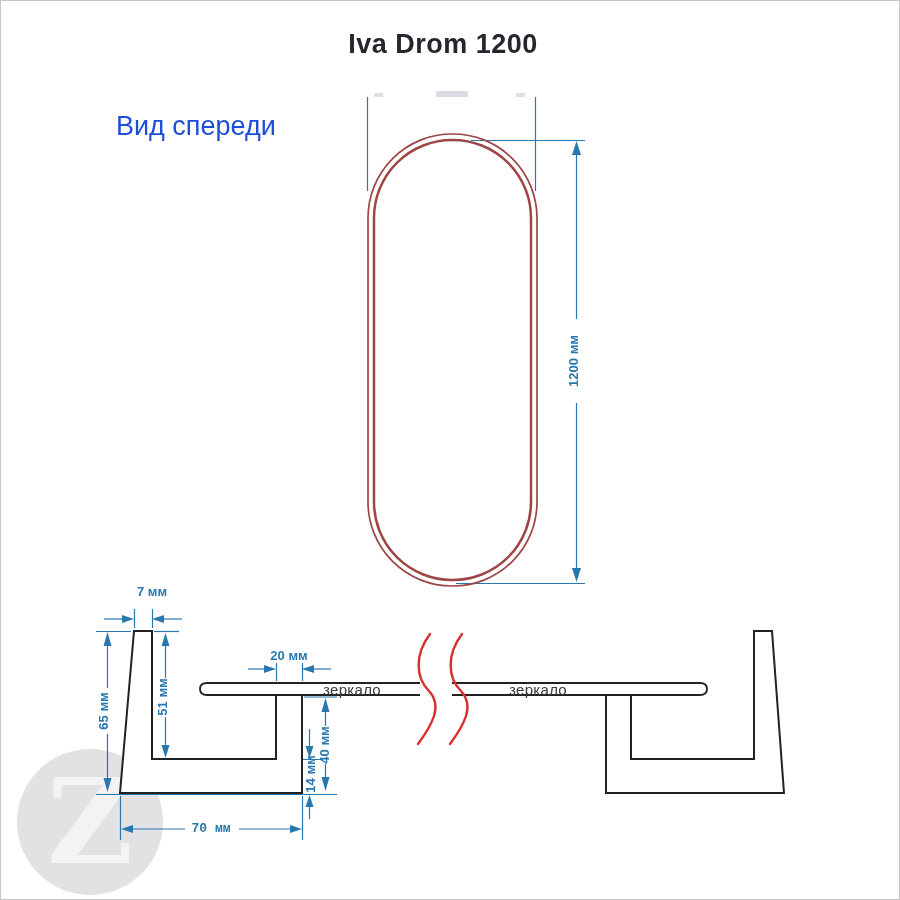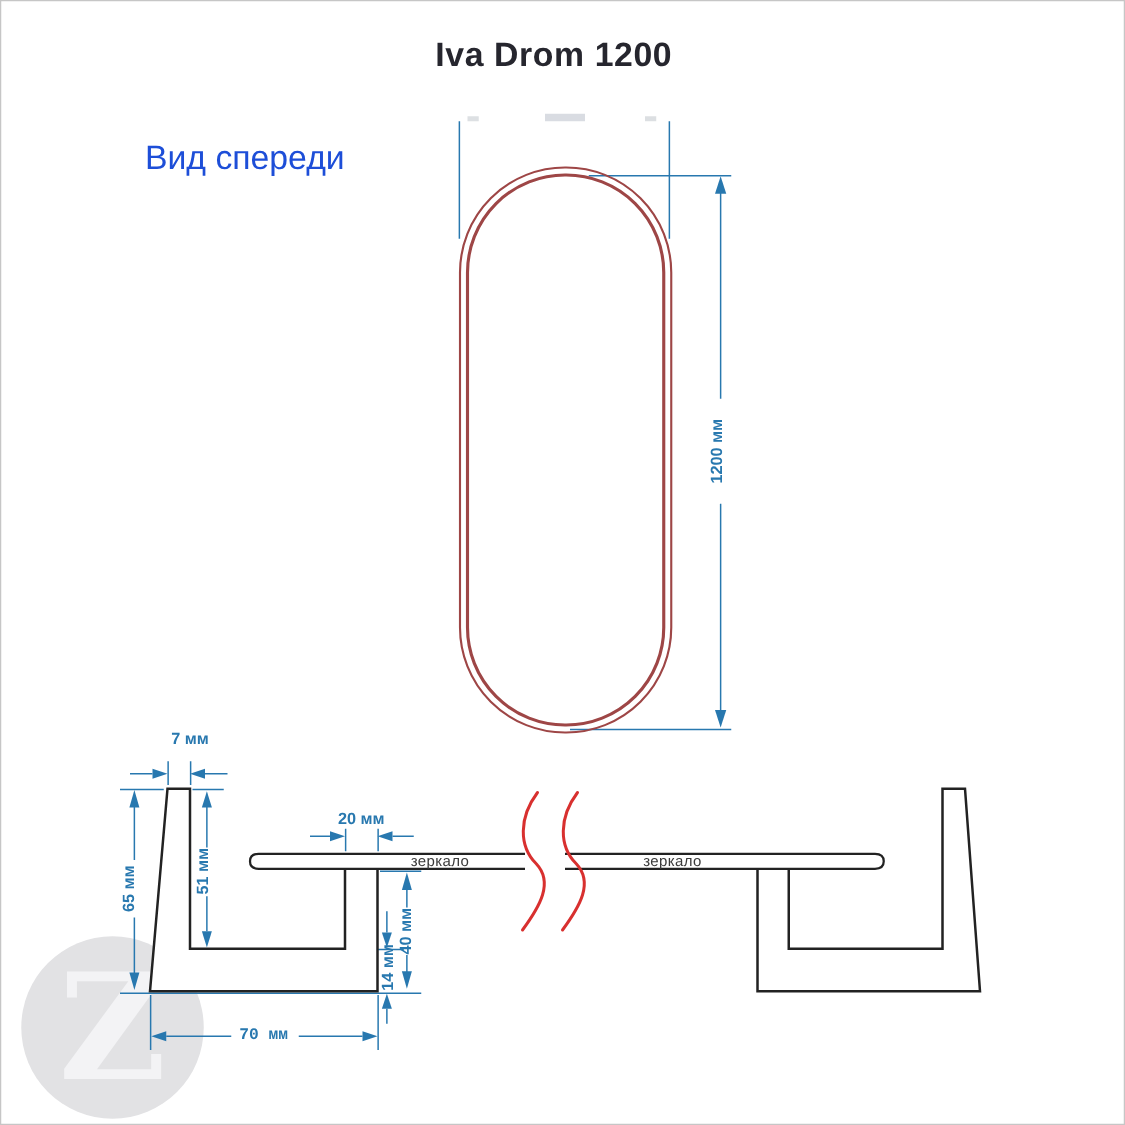--- a/index.html
+++ b/index.html
@@ -25,21 +25,21 @@
     position:absolute;font-size:27px;color:#1d4ed8;z-index:3;white-space:nowrap;
   }
   .view-label.front{left:115px;top:110px;}
   .view-label.section{left:115px;top:572px;}
   .dim{
     position:absolute;z-index:3;color:#2878af;font-size:13px;font-weight:700;white-space:nowrap;
     transform:translate(-50%,-50%);
   }
   .dim.rot{transform:translate(-50%,-50%) rotate(-90deg);}
   .mirror-tag{
-    position:absolute;z-index:3;color:#3a3a3a;font-size:12px;white-space:nowrap;
+    position:absolute;z-index:3;color:#3a3a3a;font-size:15px;white-space:nowrap;
     transform:translate(-50%,-50%);letter-spacing:.3px;
   }
 </style>
 </head>
 <body>
 
 <div class="canvas">
 
   <div class="watermark">
     <span>Z</span>

